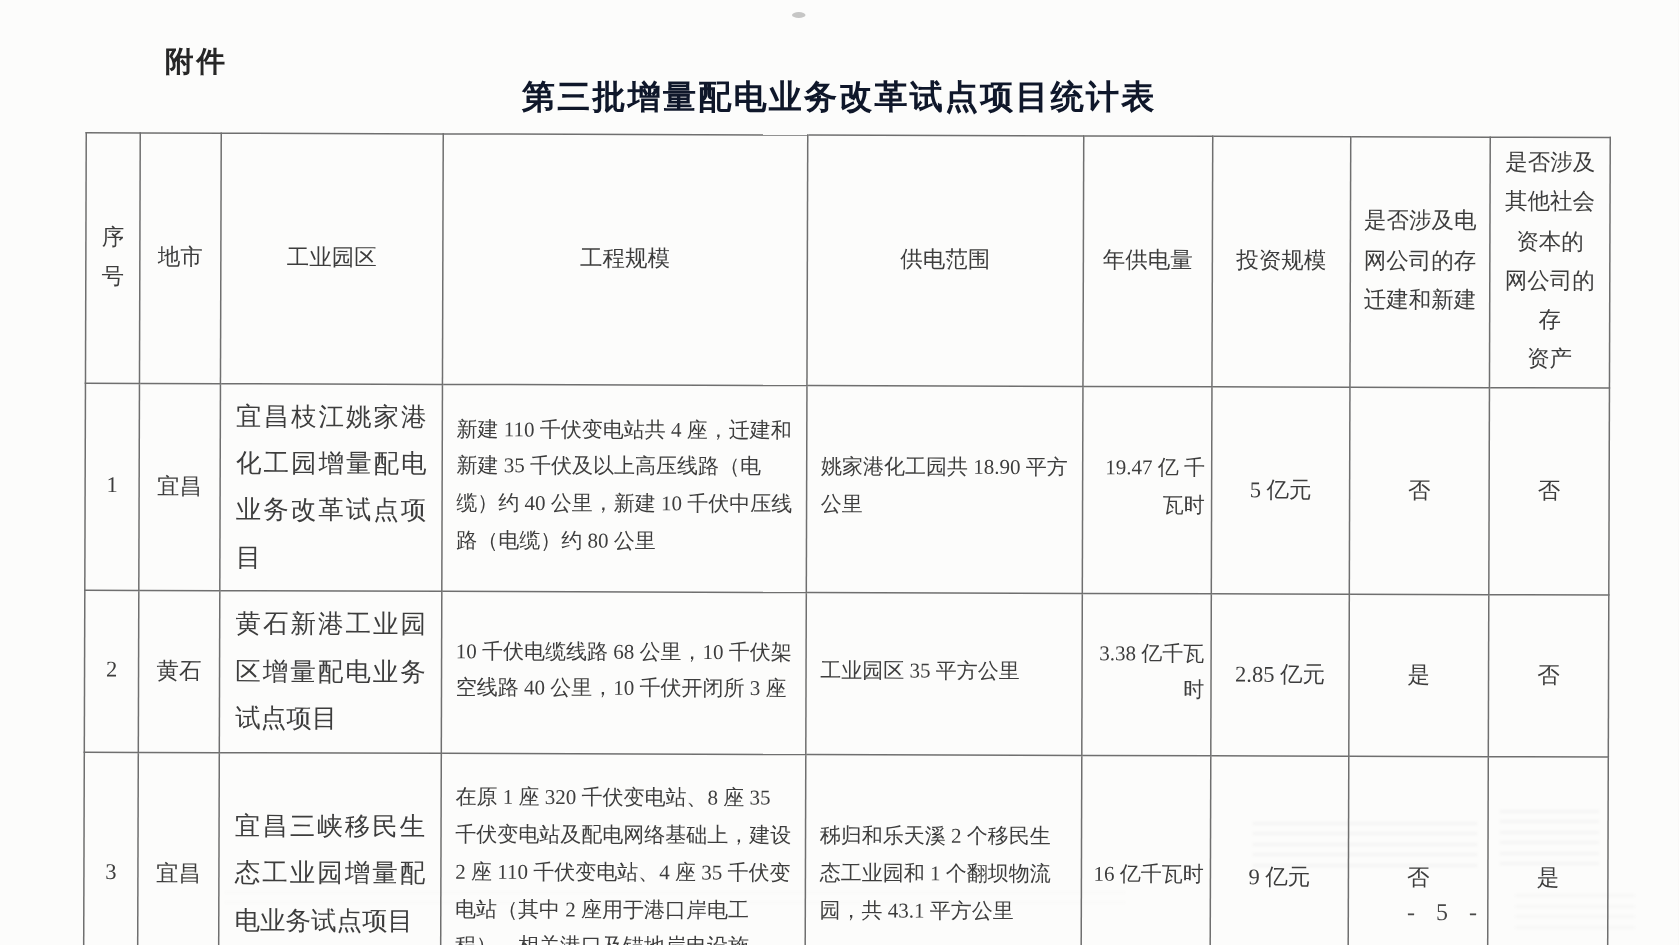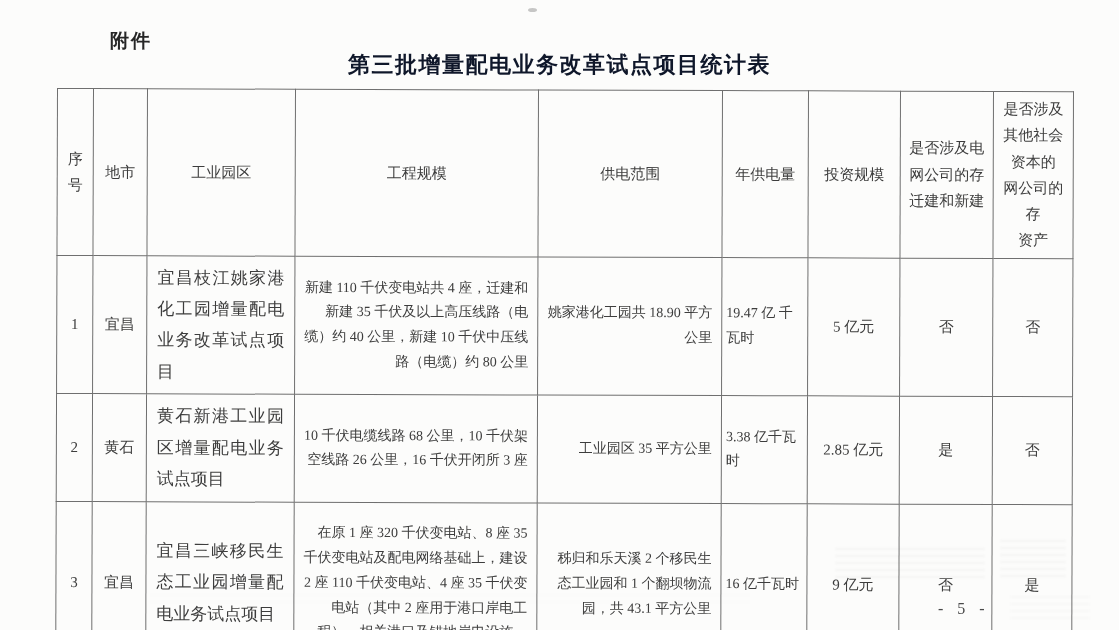--- a/index.html
+++ b/index.html
@@ -43,23 +43,23 @@
   }
   .doc-table th{
     font-size:15px;line-height:1.75;text-align:center;
     white-space:pre-line;padding:4px 5px;
   }
   tr.r-head{height:119px;}
   tr.r1{height:123px;}
   tr.r2{height:95px;}
   tr.r3{height:162px;}
   td.c-center{text-align:center;font-size:15px;padding:4px 5px;}
-  td.c-left{text-align:right;font-size:14px;line-height:1.78;padding:6px 9px;}
+  td.c-left{text-align:left;font-size:14px;line-height:1.78;padding:6px 9px;}
   td.c-name{text-align:justify;font-size:17px;line-height:1.85;padding:6px 10px;}
-  td.c-energy{text-align:left;font-size:14px;line-height:1.78;padding:4px 4px;}
+  td.c-energy{text-align:right;font-size:14px;line-height:1.78;padding:4px 4px;}
   .page-number{
     position:absolute;left:938px;top:600px;
     font-size:16px;color:#4a4a4a;letter-spacing:5px;
     font-family:"Liberation Serif", serif;
   }
   
   .speck{
     position:absolute;left:528px;top:8px;width:9px;height:4px;
     background:#9a9a9a;border-radius:50%;opacity:.55;filter:blur(.5px);
   }
@@ -126,21 +126,21 @@
           <td class="c-energy">19.47 亿 千瓦时</td>
           <td class="c-center">5 亿元</td>
           <td class="c-center">否</td>
           <td class="c-center">否</td>
         </tr>
 
         <tr class="r2">
           <td class="c-center">2</td>
           <td class="c-center">黄石</td>
           <td class="c-name">黄石新港工业园区增量配电业务试点项目</td>
-          <td class="c-left">10 千伏电缆线路 68 公里，10 千伏架空线路 26 公里，16 千伏开闭所 3 座</td>
+          <td class="c-left">10 千伏电缆线路 68 公里，10 千伏架空线路 40 公里，10 千伏开闭所 3 座</td>
           <td class="c-left">工业园区 35 平方公里</td>
           <td class="c-energy">3.38 亿千瓦时</td>
           <td class="c-center">2.85 亿元</td>
           <td class="c-center">是</td>
           <td class="c-center">否</td>
         </tr>
 
         <tr class="r3">
           <td class="c-center">3</td>
           <td class="c-center">宜昌</td>

